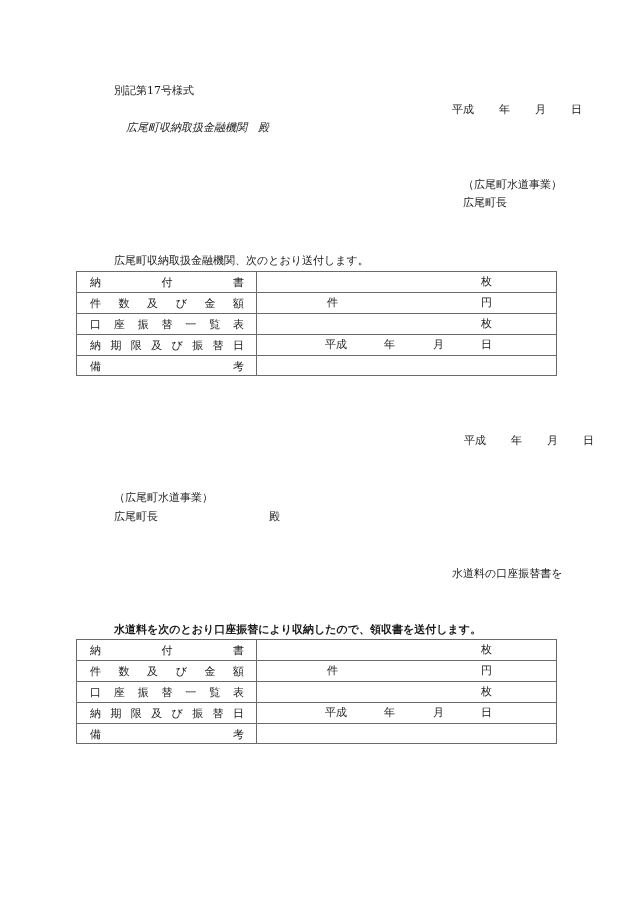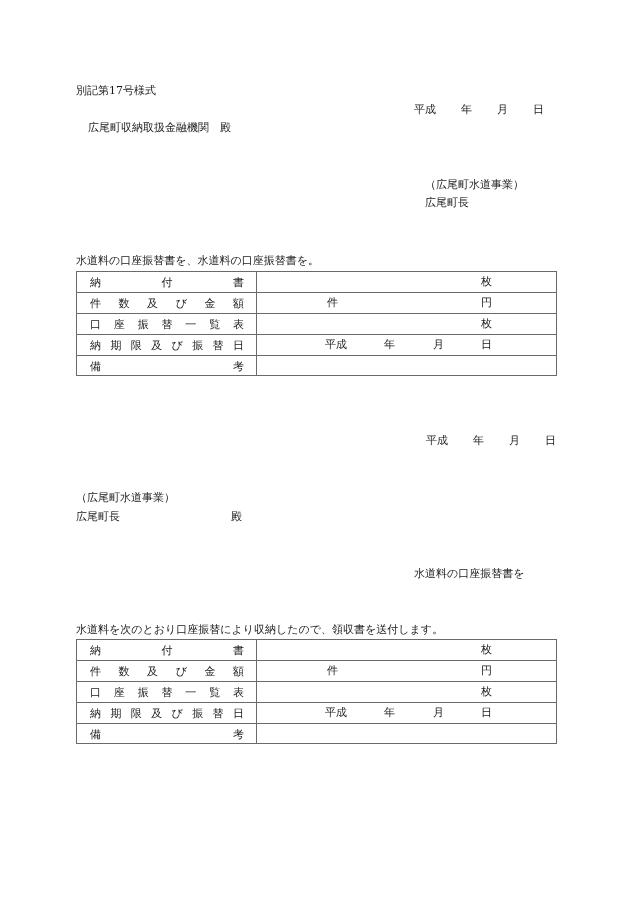--- a/index.html
+++ b/index.html
@@ -13,20 +13,21 @@
       position: relative;
       overflow: hidden;
       font-family: "DejaVu Serif", "Liberation Serif", serif;
       font-size: 11px;
       color: #1a1a1a;
     }
     .abs {
       position: absolute;
       white-space: nowrap;
       line-height: 14px;
+      margin-left: 38px;
     }
     .tbl {
       position: absolute;
       left: 76px;
       width: 481px;
       border: 1px solid #6a6a6a;
       box-sizing: border-box;
     }
     .row {
       position: relative;
@@ -65,26 +66,26 @@
 
 <div class="abs" style="left:76px; top:84px;">別記第17号様式</div>
 
 <div>
   <span class="abs" style="left:414px; top:103px;">平成</span>
   <span class="abs" style="left:461px; top:103px;">年</span>
   <span class="abs" style="left:497px; top:103px;">月</span>
   <span class="abs" style="left:533px; top:103px;">日</span>
 </div>
 
-<div class="abs" style="left:88px; top:121px;">広尾町収納取扱金融機関　殿</div>
+<div class="abs" style="left:88px; top:121px;font-style:italic;">広尾町収納取扱金融機関　殿</div>
 
 <div class="abs" style="left:425px; top:178px;">（広尾町水道事業）</div>
 <div class="abs" style="left:425px; top:196px;">広尾町長</div>
 
-<div class="abs" style="left:76px; top:254px;">水道料の口座振替書を、水道料の口座振替書を。</div>
+<div class="abs" style="left:76px; top:254px;">広尾町収納取扱金融機関、次のとおり送付します。</div>
 
 <div class="tbl" style="top:271px; height:105px;">
   <div class="row">
     <div class="lcell">
       <span>納</span>
       <span>付</span>
       <span>書</span>
     </div>
     <div class="rcell">
       <span style="left:224px;">枚</span>
@@ -151,21 +152,21 @@
   <span class="abs" style="left:509px; top:434px;">月</span>
   <span class="abs" style="left:545px; top:434px;">日</span>
 </div>
 
 <div class="abs" style="left:76px; top:491px;">（広尾町水道事業）</div>
 <div class="abs" style="left:76px; top:510px;">広尾町長</div>
 <div class="abs" style="left:231px; top:510px;">殿</div>
 
 <div class="abs" style="left:414px; top:567px;">水道料の口座振替書を</div>
 
-<div class="abs" style="left:76px; top:623px;">水道料を次のとおり口座振替により収納したので、領収書を送付します。</div>
+<div class="abs" style="left:76px; top:623px;font-weight:bold;">水道料を次のとおり口座振替により収納したので、領収書を送付します。</div>
 
 <div class="tbl" style="top:639px; height:105px;">
   <div class="row">
     <div class="lcell">
       <span>納</span>
       <span>付</span>
       <span>書</span>
     </div>
     <div class="rcell">
       <span style="left:224px;">枚</span>

